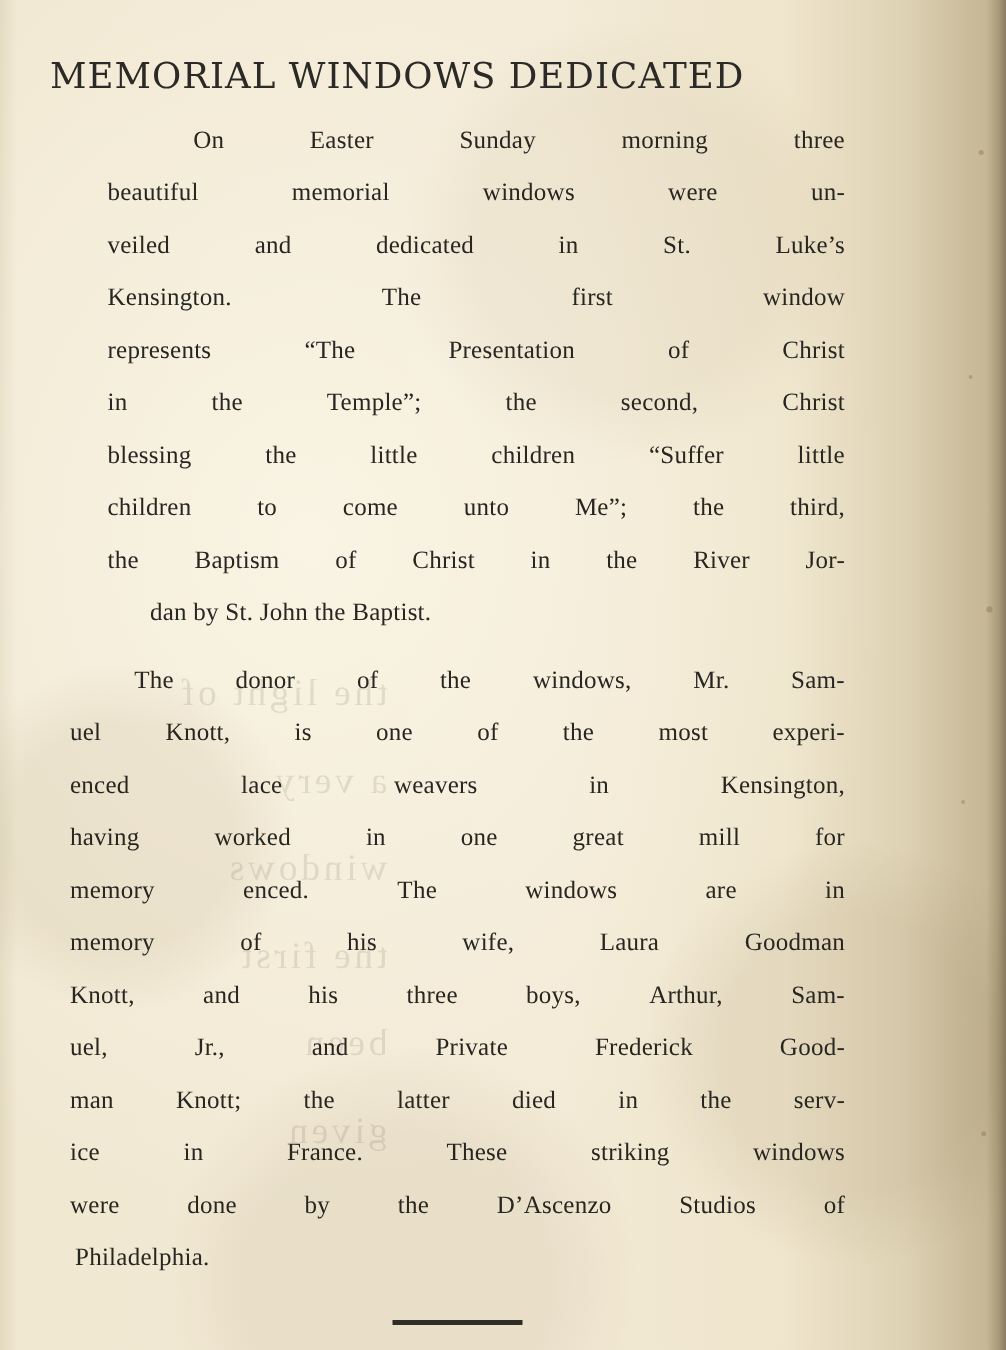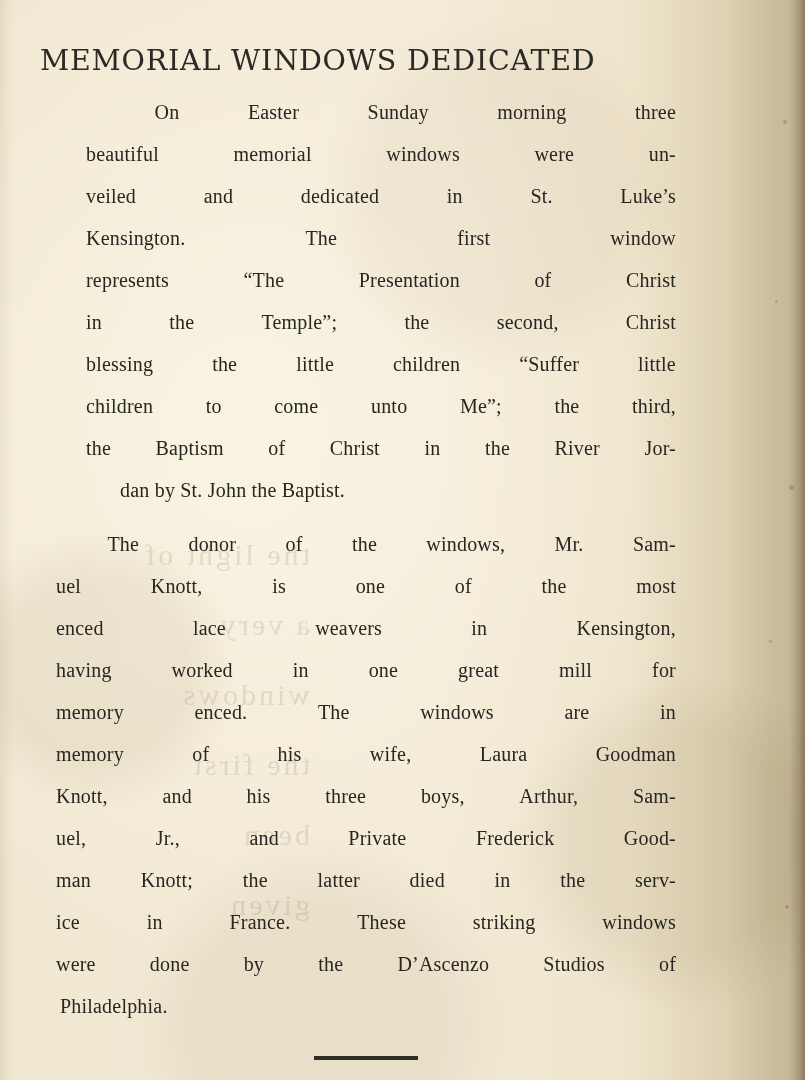--- a/index.html
+++ b/index.html
@@ -253,20 +253,21 @@
           <span class="w">Sam-</span>
         </div>
         <div class="line">
           <span class="w">uel</span>
           <span class="w">Knott,</span>
           <span class="w">is</span>
           <span class="w">one</span>
           <span class="w">of</span>
           <span class="w">the</span>
           <span class="w">most</span>
+          <span class="w">experi-</span>
         </div>
         <div class="line">
           <span class="w">enced</span>
           <span class="w">lace</span>
           <span class="w">weavers</span>
           <span class="w">in</span>
           <span class="w">Kensington,</span>
         </div>
         <div class="line">
           <span class="w">having</span>

